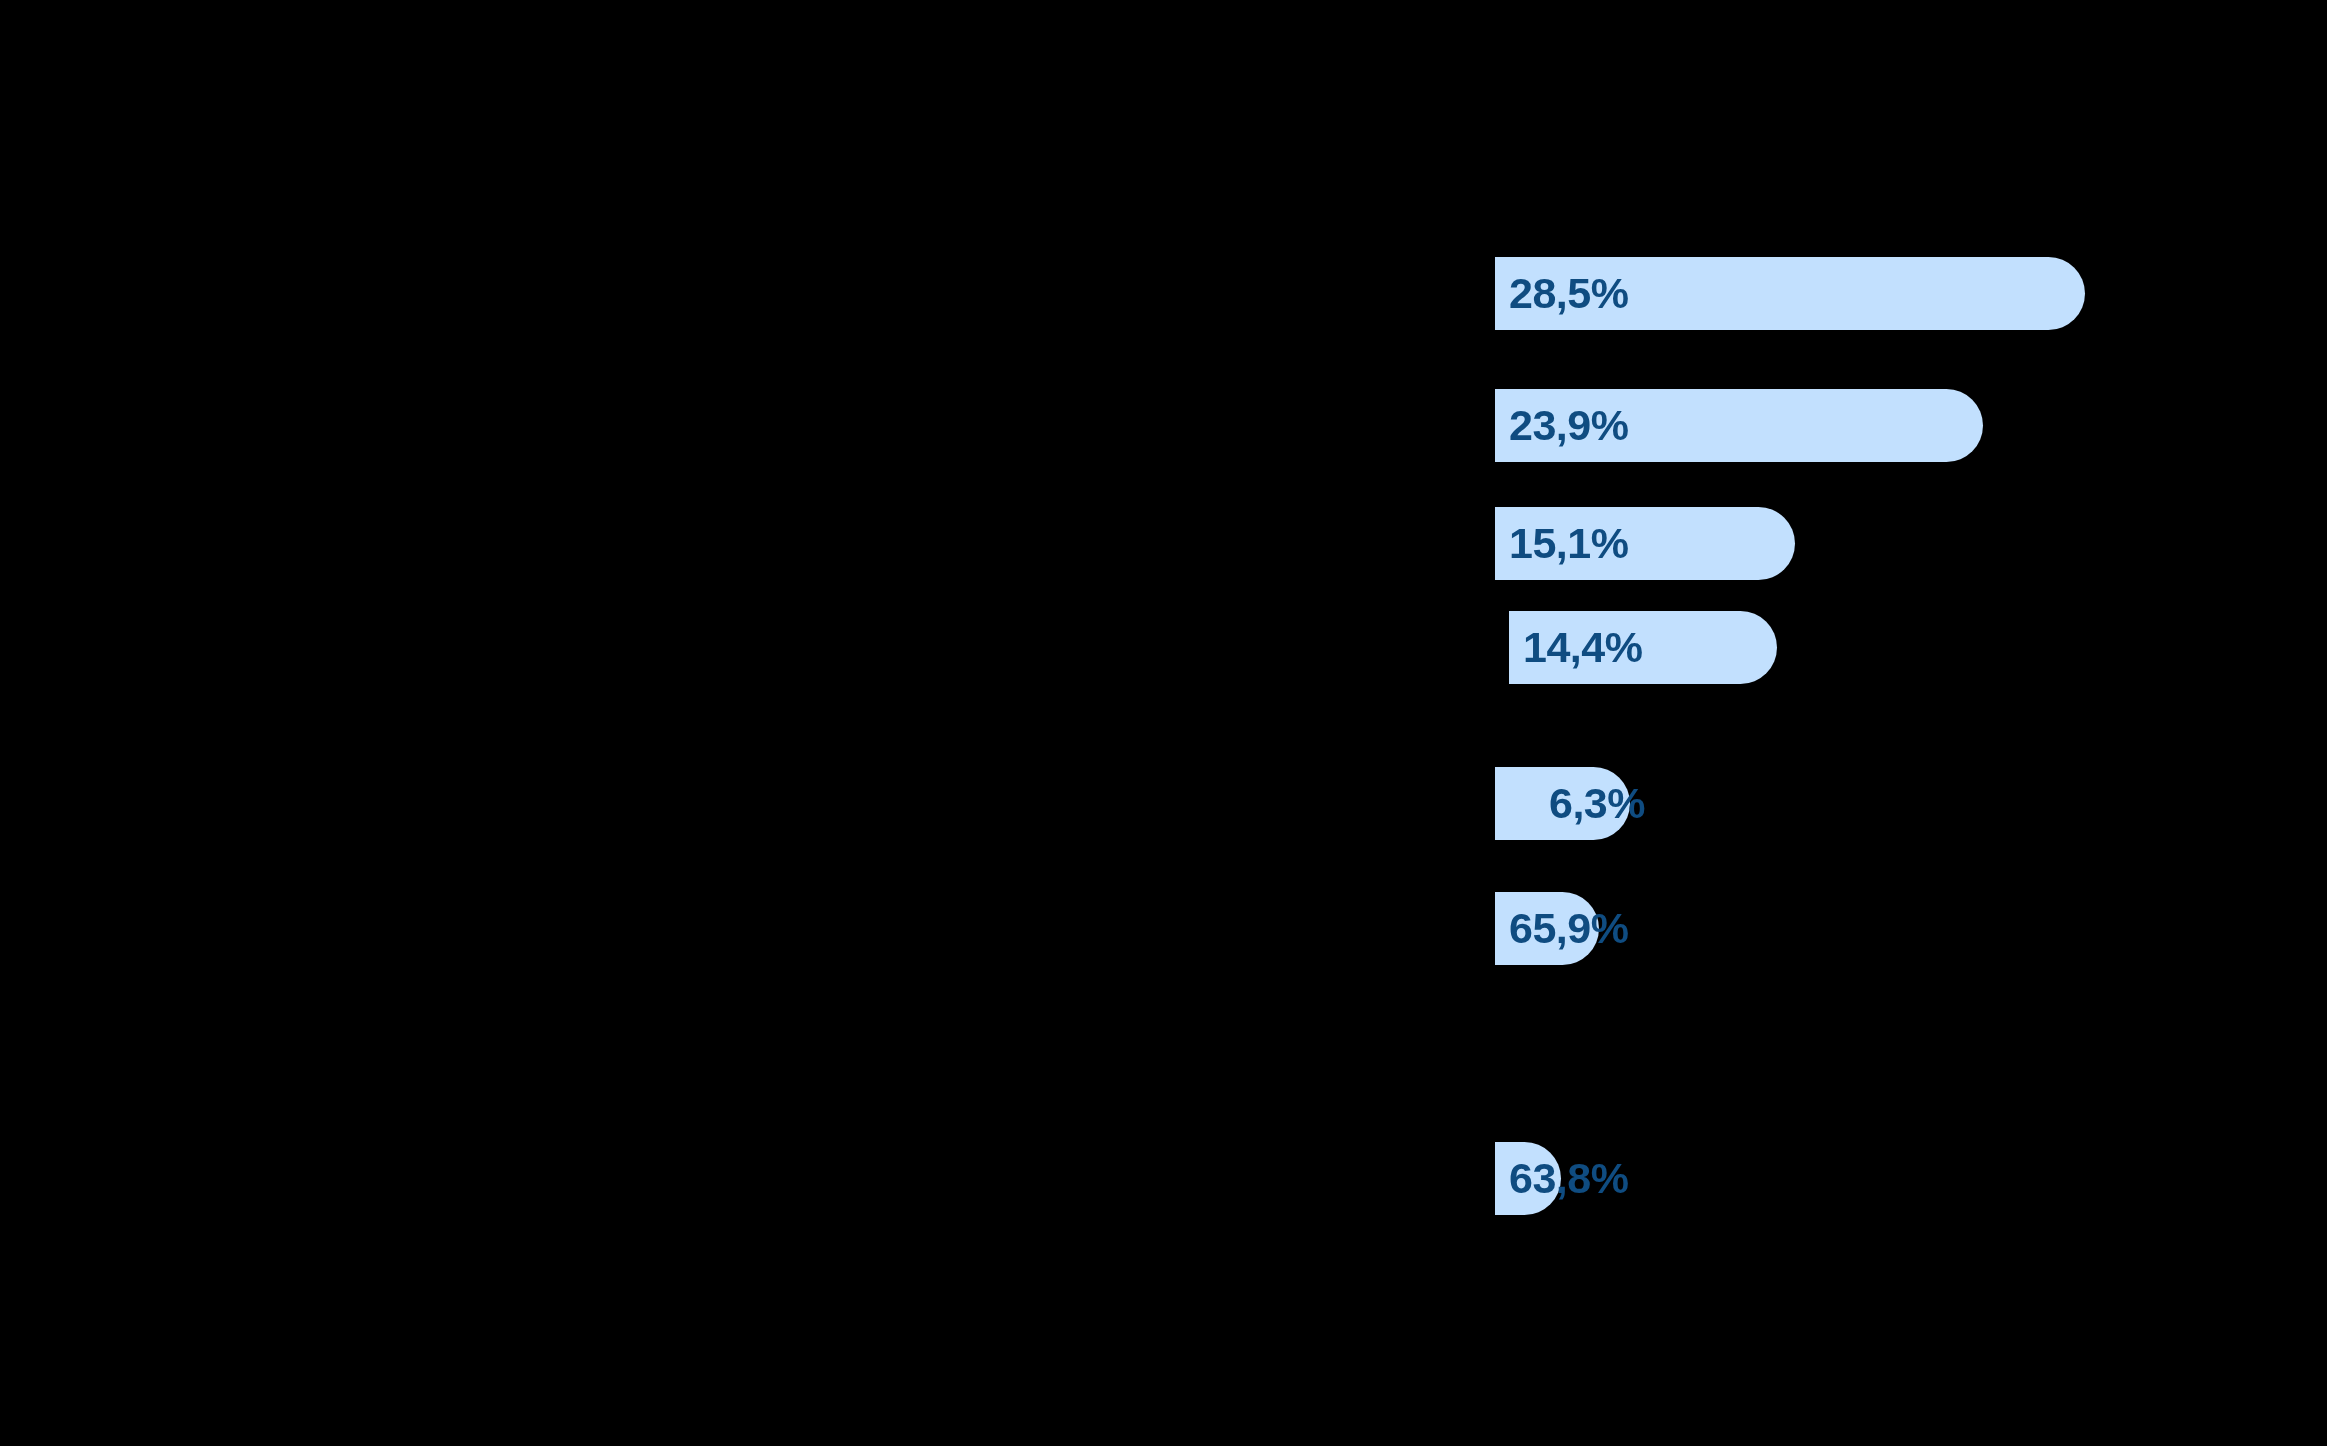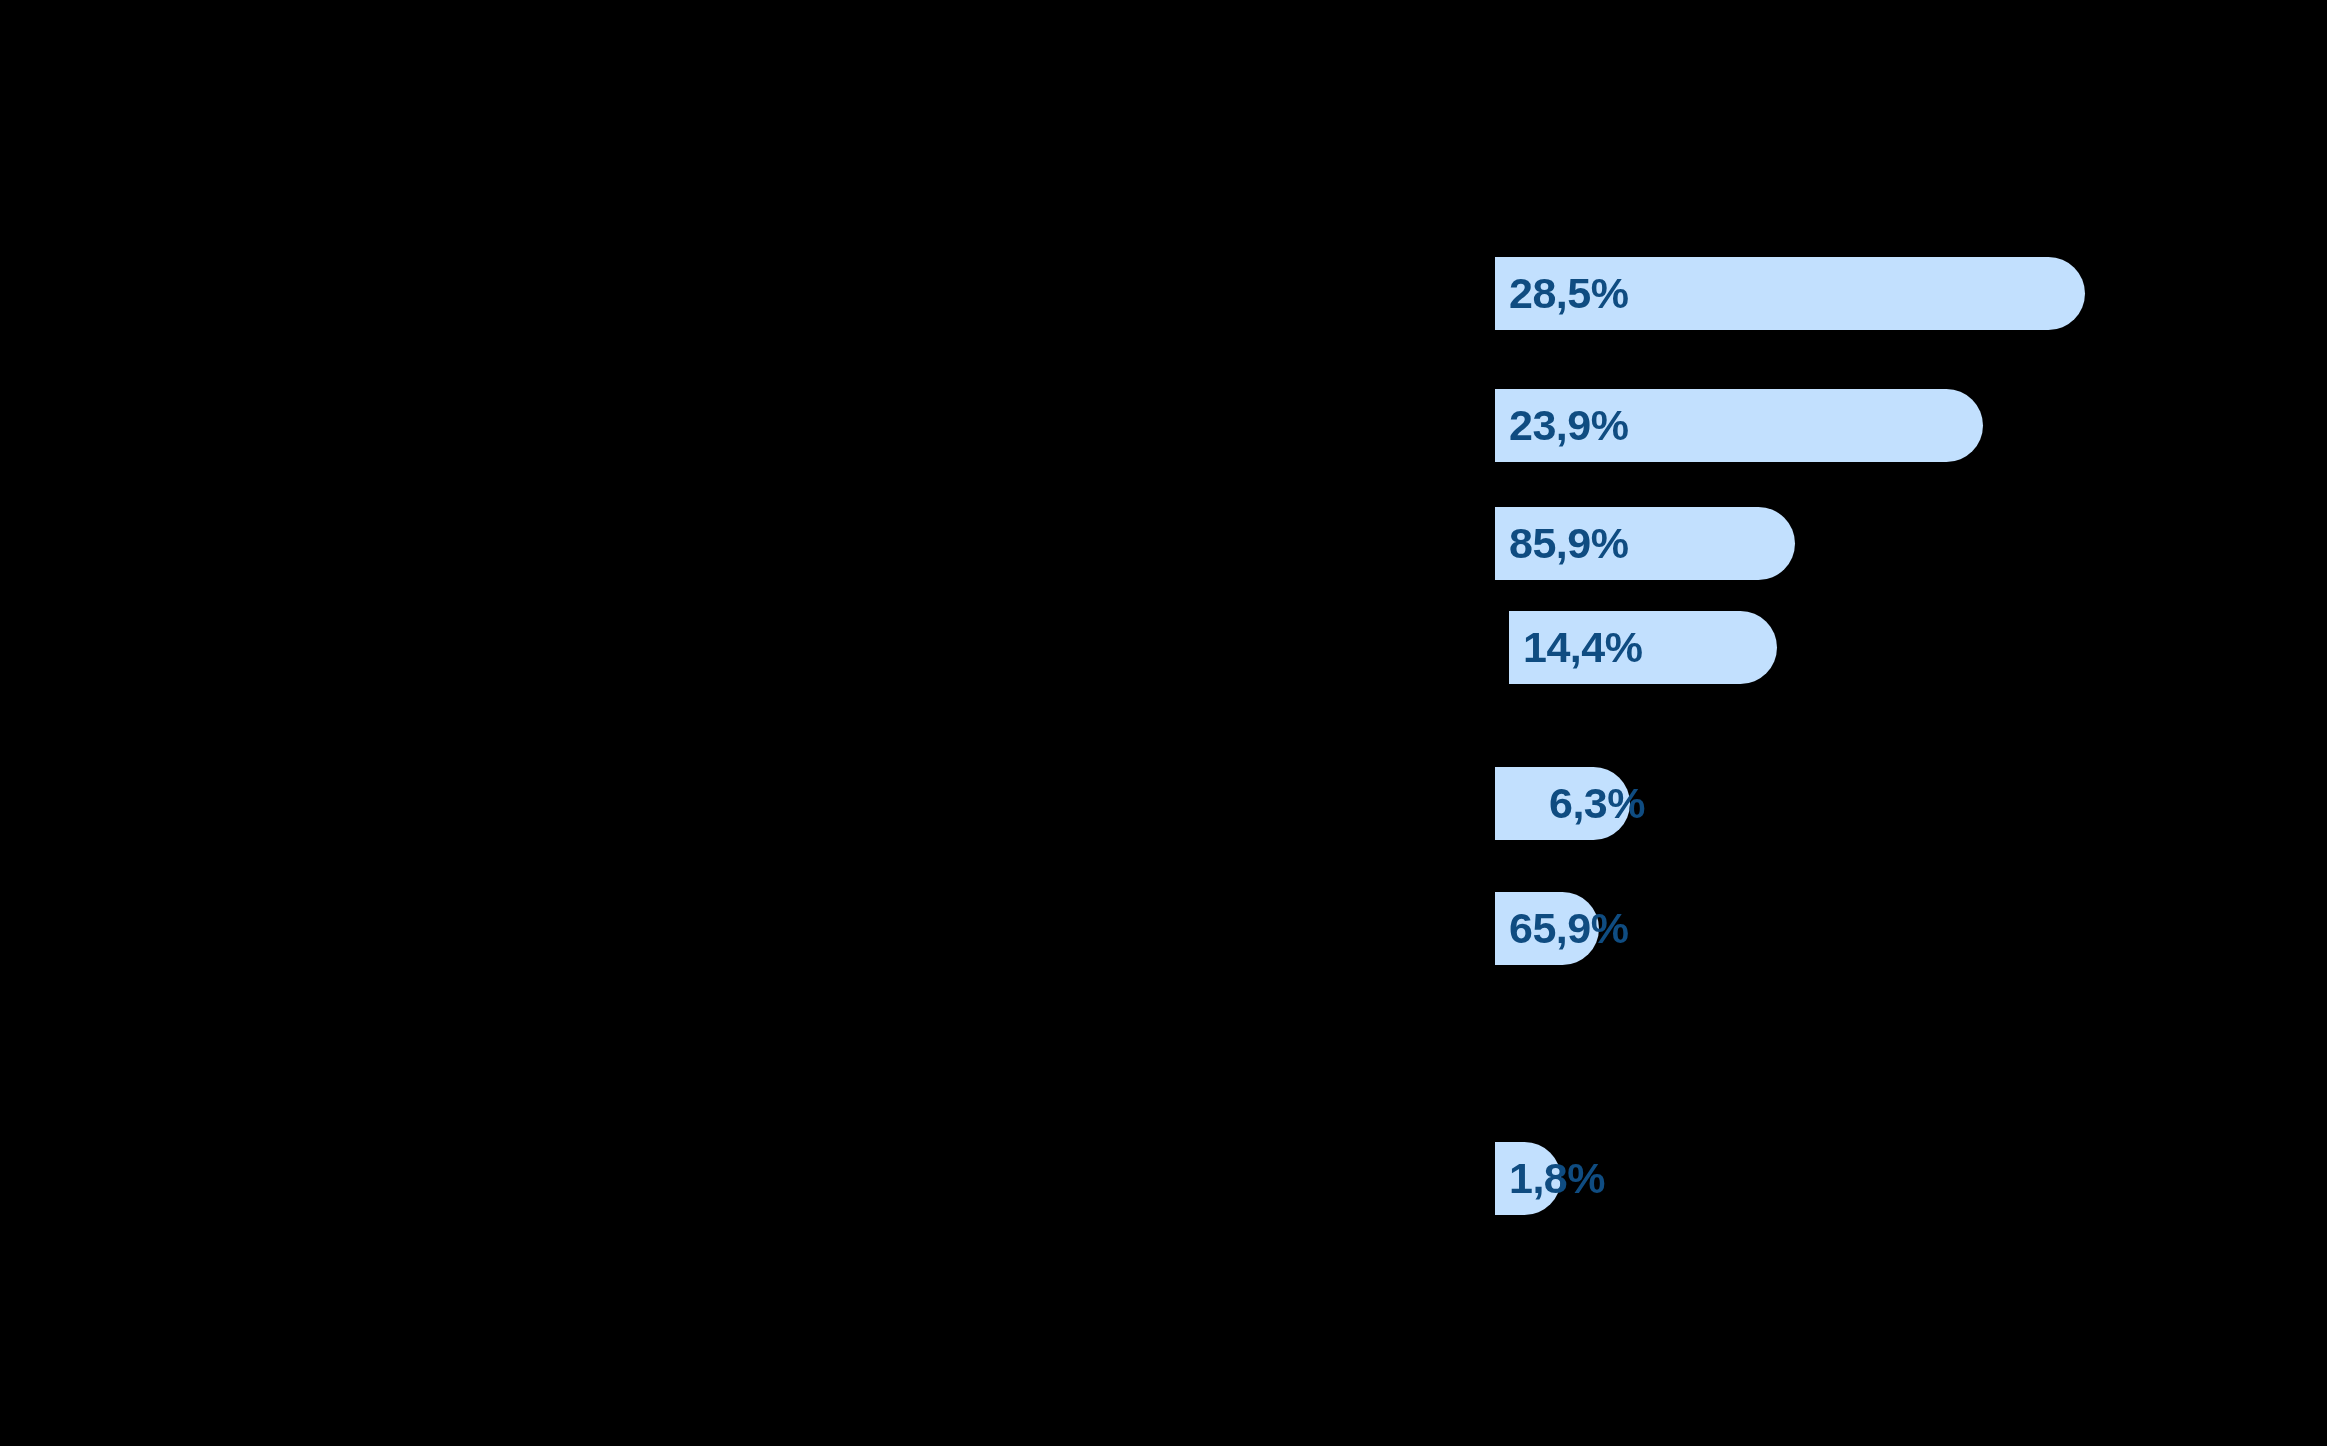--- a/index.html
+++ b/index.html
@@ -64,32 +64,32 @@
       <div class="bar-row" style="top: 0px; width: 590px;">
         <div class="bar-shape" style="width: 590px; background: rgb(194, 224, 254);"></div>
         <div class="bar-value" style="color: rgb(15, 76, 129);">28,5%</div>
       </div>
       <div class="bar-row" style="top: 132px; width: 488px;">
         <div class="bar-shape" style="width: 488px; background: rgb(194, 224, 254);"></div>
         <div class="bar-value" style="color: rgb(15, 76, 129);">23,9%</div>
       </div>
       <div class="bar-row" style="top: 250px; width: 300px;">
         <div class="bar-shape" style="width: 300px; background: rgb(194, 224, 254);"></div>
-        <div class="bar-value" style="color: rgb(15, 76, 129);">85,9%</div>
+        <div class="bar-value" style="color: rgb(15, 76, 129);">15,1%</div>
       </div>
       <div class="bar-row" style="top: 354px; width: 268px; margin-left: 14px;">
         <div class="bar-shape" style="width: 268px; background: rgb(194, 224, 254);"></div>
         <div class="bar-value" style="color: rgb(15, 76, 129);">14,4%</div>
       </div>
       <div class="bar-row" style="top: 510px; width: 200px;">
         <div class="bar-shape" style="width: 135px; background: rgb(194, 224, 254);"></div>
         <div class="bar-value" style="color: rgb(15, 76, 129); margin-left: 40px;">6,3%</div>
       </div>
       <div class="bar-row" style="top: 635px; width: 200px;">
         <div class="bar-shape" style="width: 104px; background: rgb(194, 224, 254);"></div>
         <div class="bar-value" style="color: rgb(15, 76, 129);">65,9%</div>
       </div>
       <div class="bar-row" style="top: 885px; width: 200px;">
         <div class="bar-shape" style="width: 66px; background: rgb(194, 224, 254);"></div>
-        <div class="bar-value" style="color: rgb(15, 76, 129);">1,8%</div>
+        <div class="bar-value" style="color: rgb(15, 76, 129);">63,8%</div>
       </div>
     </div>
 </div>
 
 </body></html>

